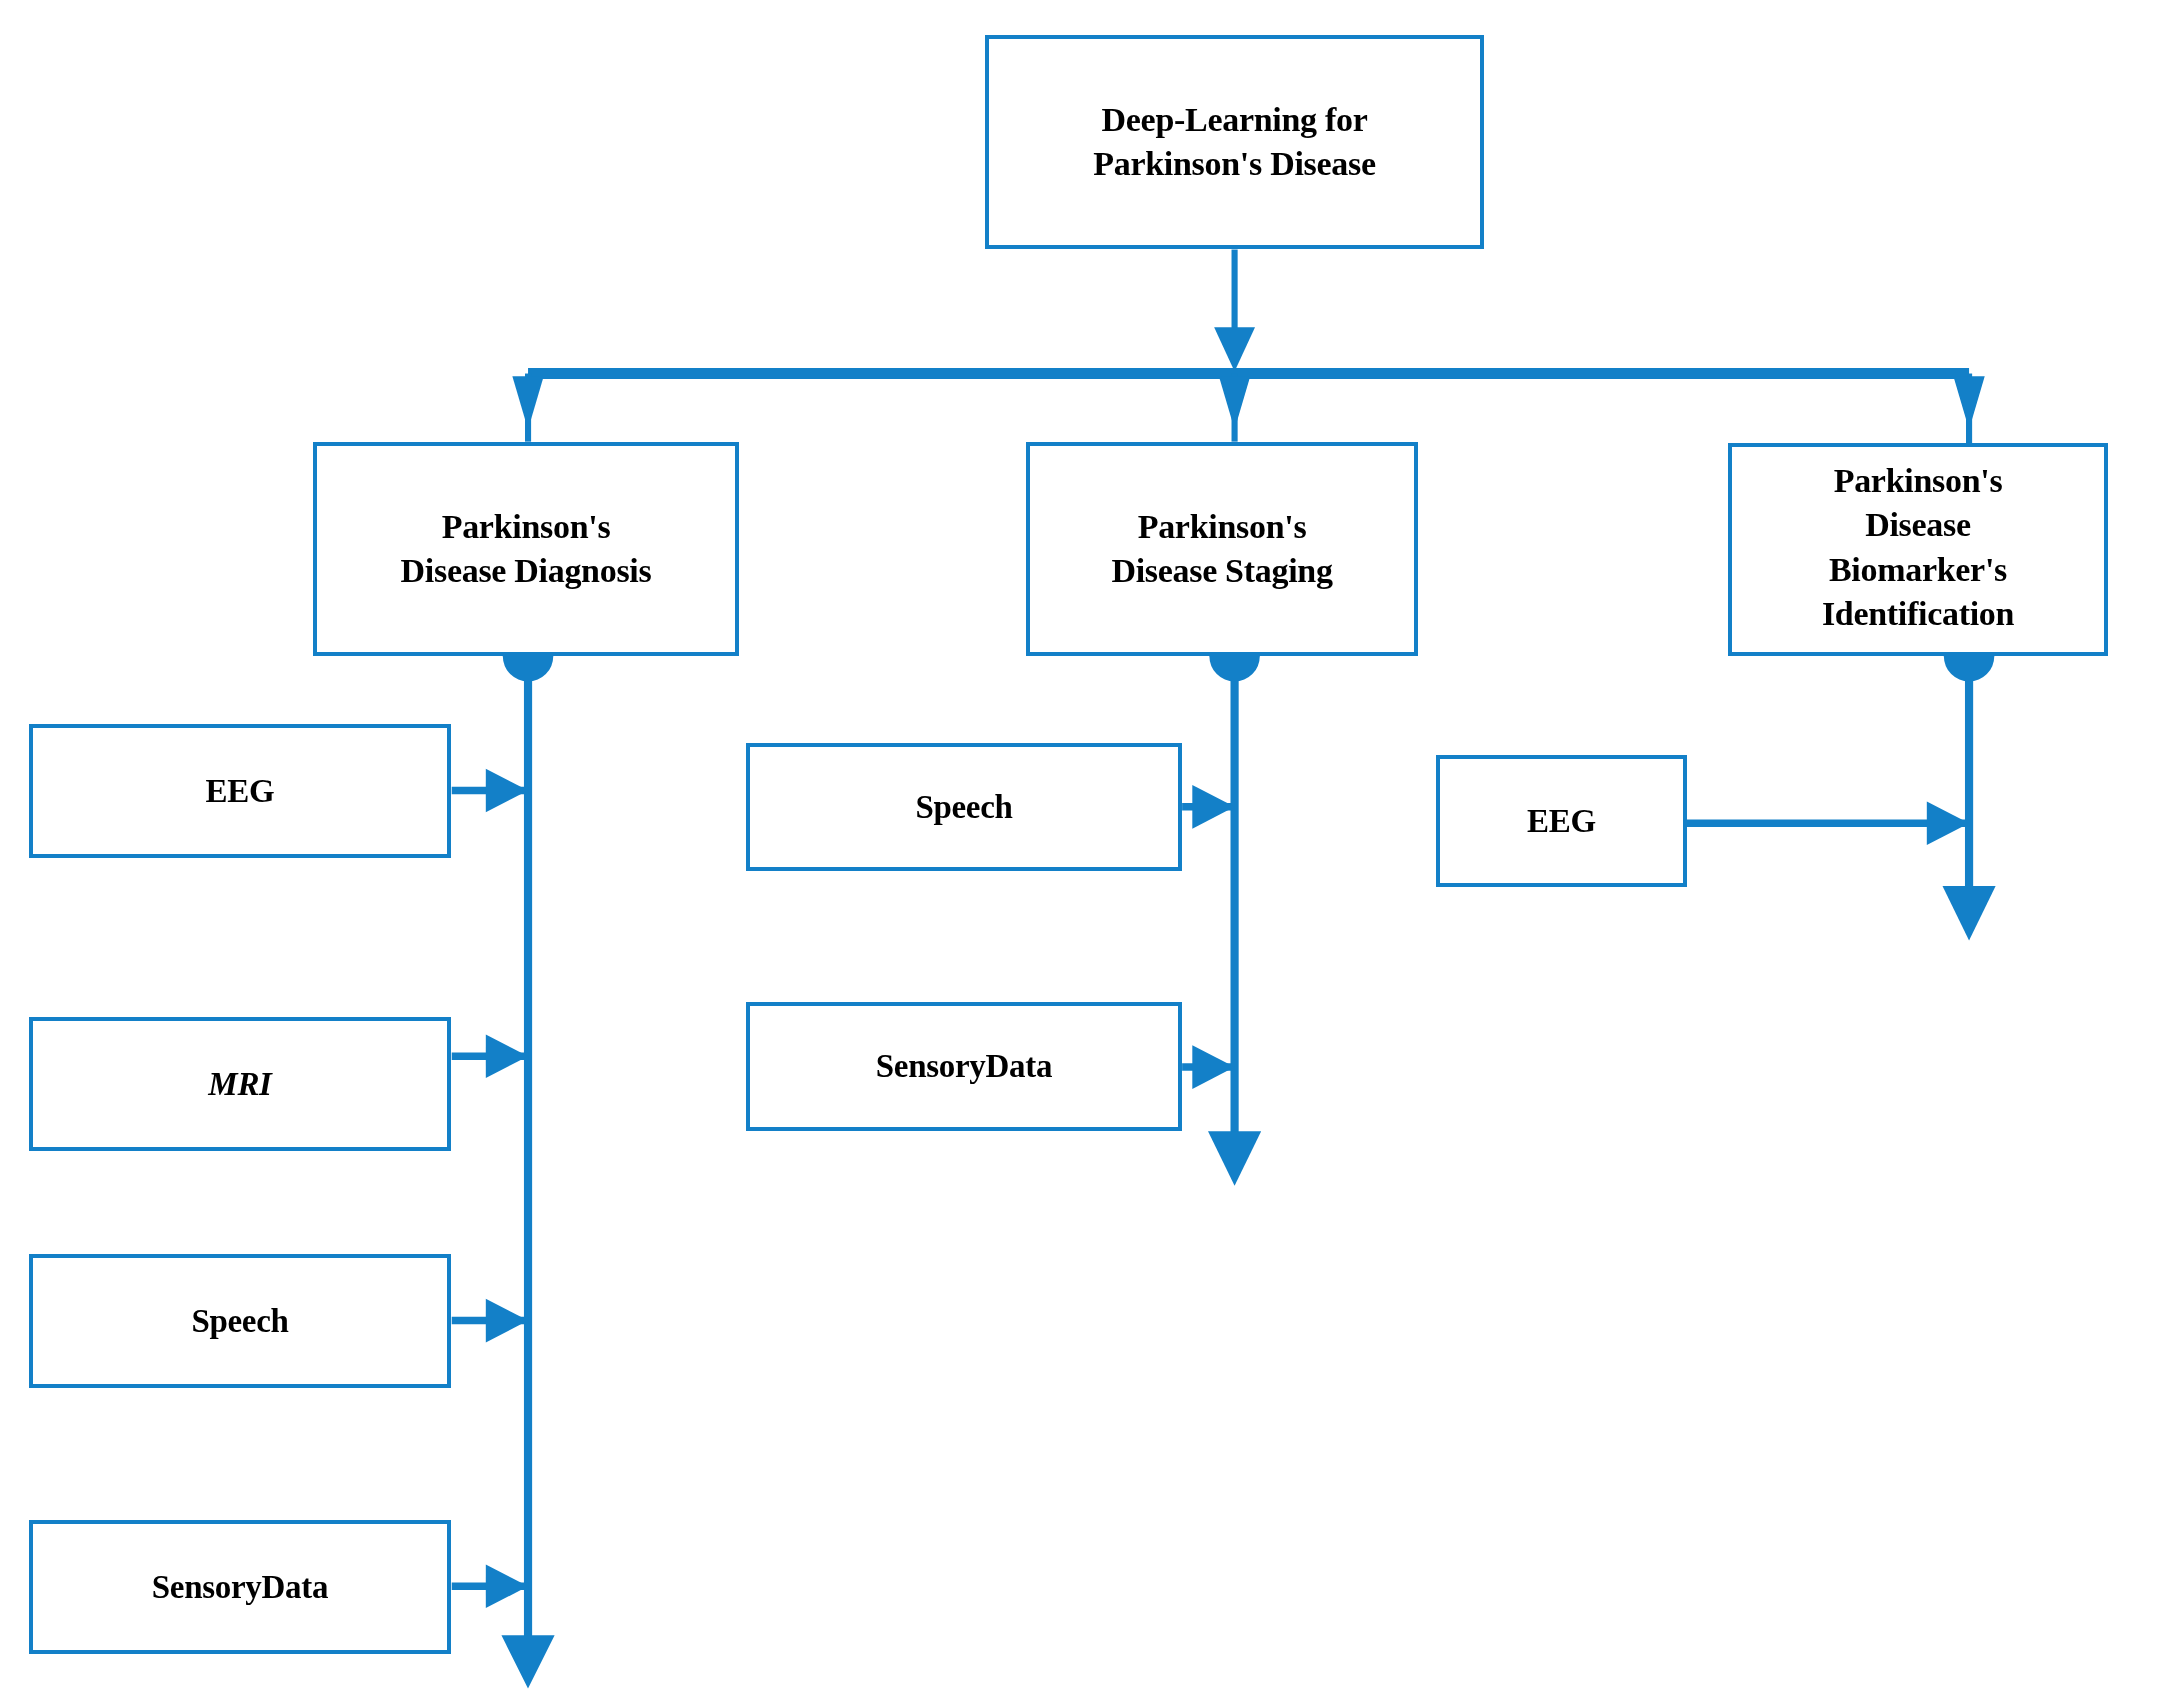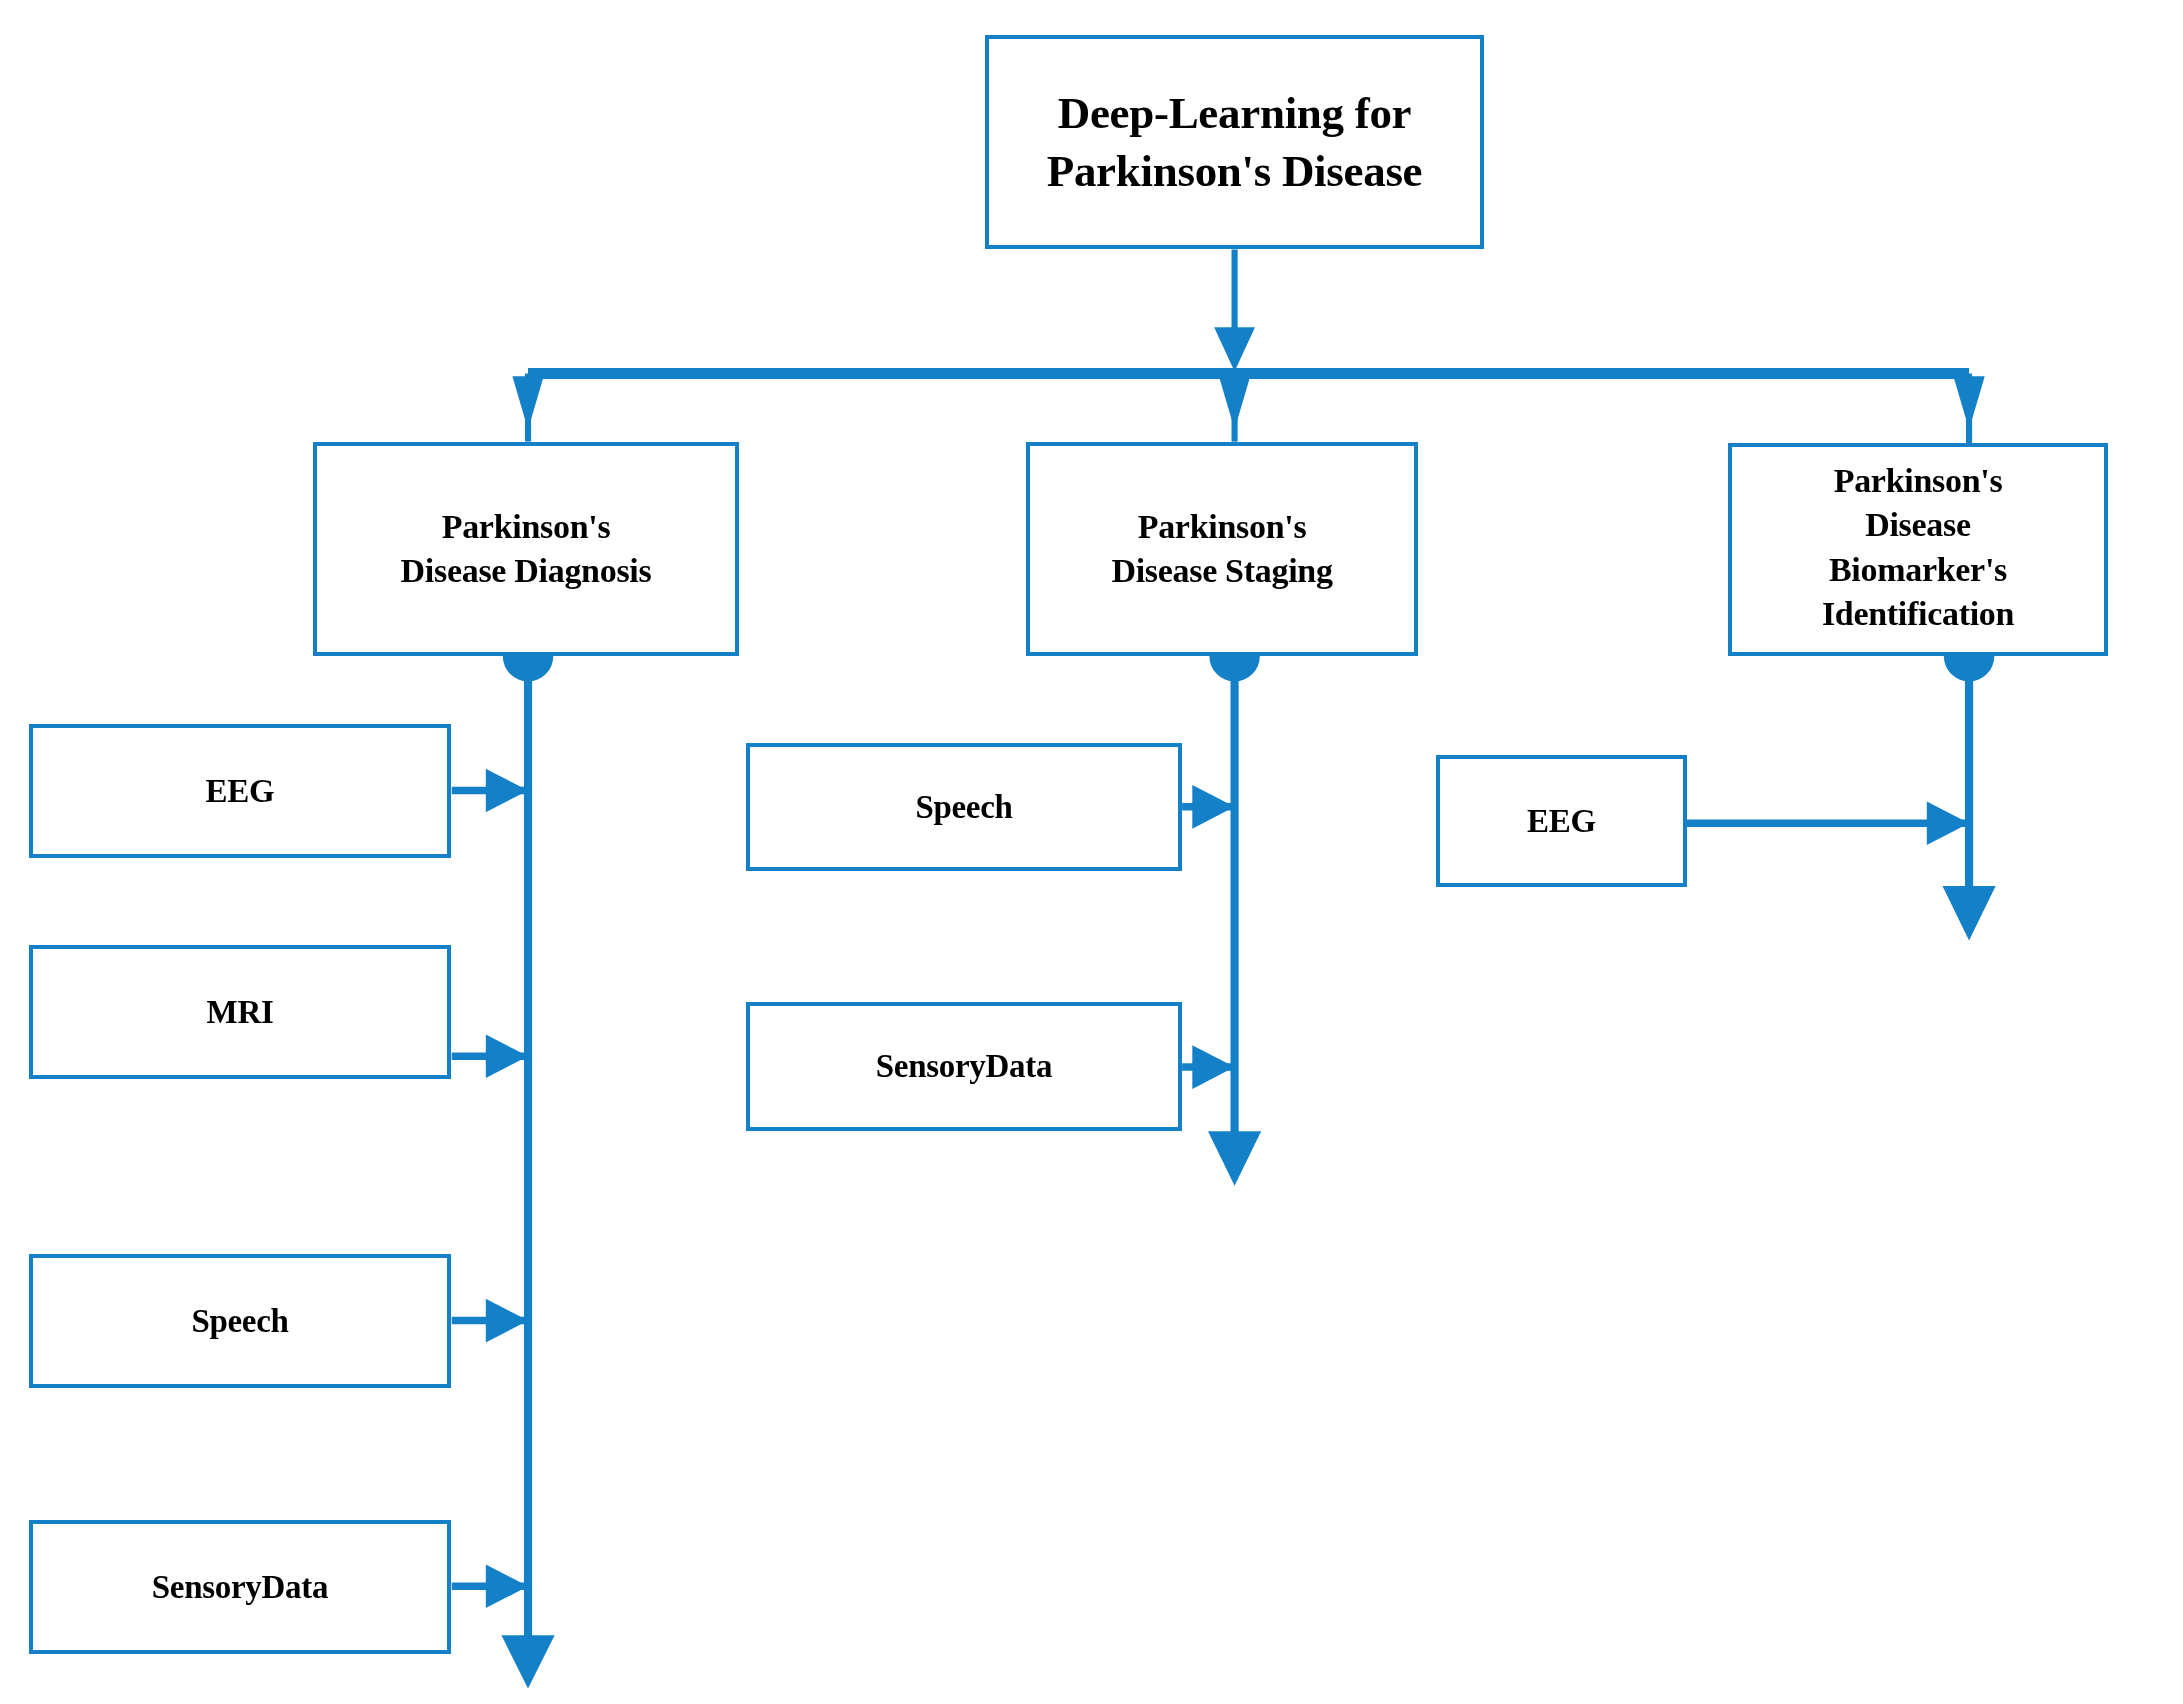--- a/index.html
+++ b/index.html
@@ -46,21 +46,21 @@
     padding: 0 6.8px;
     box-sizing: border-box;
     white-space: pre-line;
   }
   
   #node-root {
     left: 985px;
     top: 35px;
     width: 499px;
     height: 214px;
-    font-size: 45px;
+    font-size: 34px;
   }
   
   #node-cat-0 {
     left: 313px;
     top: 442px;
     width: 426px;
     height: 214px;
     font-size: 34px;
   }
   #node-cat-1 {
@@ -78,21 +78,21 @@
     font-size: 34px;
     align-items: flex-start;
     padding-top: 12.3px;
   }
   
   .leaf {
     font-size: 33px;
   }
   
   #leaf-0-0 { left: 29px;   top: 724px; width: 422px; height: 134px; }
-  #leaf-0-1 { left: 29px;   top: 945px; width: 422px; height: 134px; }
+  #leaf-0-1 { left: 29px;   top: 1017px; width: 422px; height: 134px; font-style: italic; }
   #leaf-0-2 { left: 29px;   top: 1254px; width: 422px; height: 134px; }
   #leaf-0-3 { left: 29px;   top: 1520px; width: 422px; height: 134px; }
   
   #leaf-1-0 { left: 746px; top: 743px; width: 436px; height: 128px; }
   #leaf-1-1 { left: 746px; top: 1002px; width: 436px; height: 129px; }
   
   #leaf-2-0 { left: 1436px; top: 755px; width: 251px; height: 132px; }
 </style>
 </head>
 <body>

